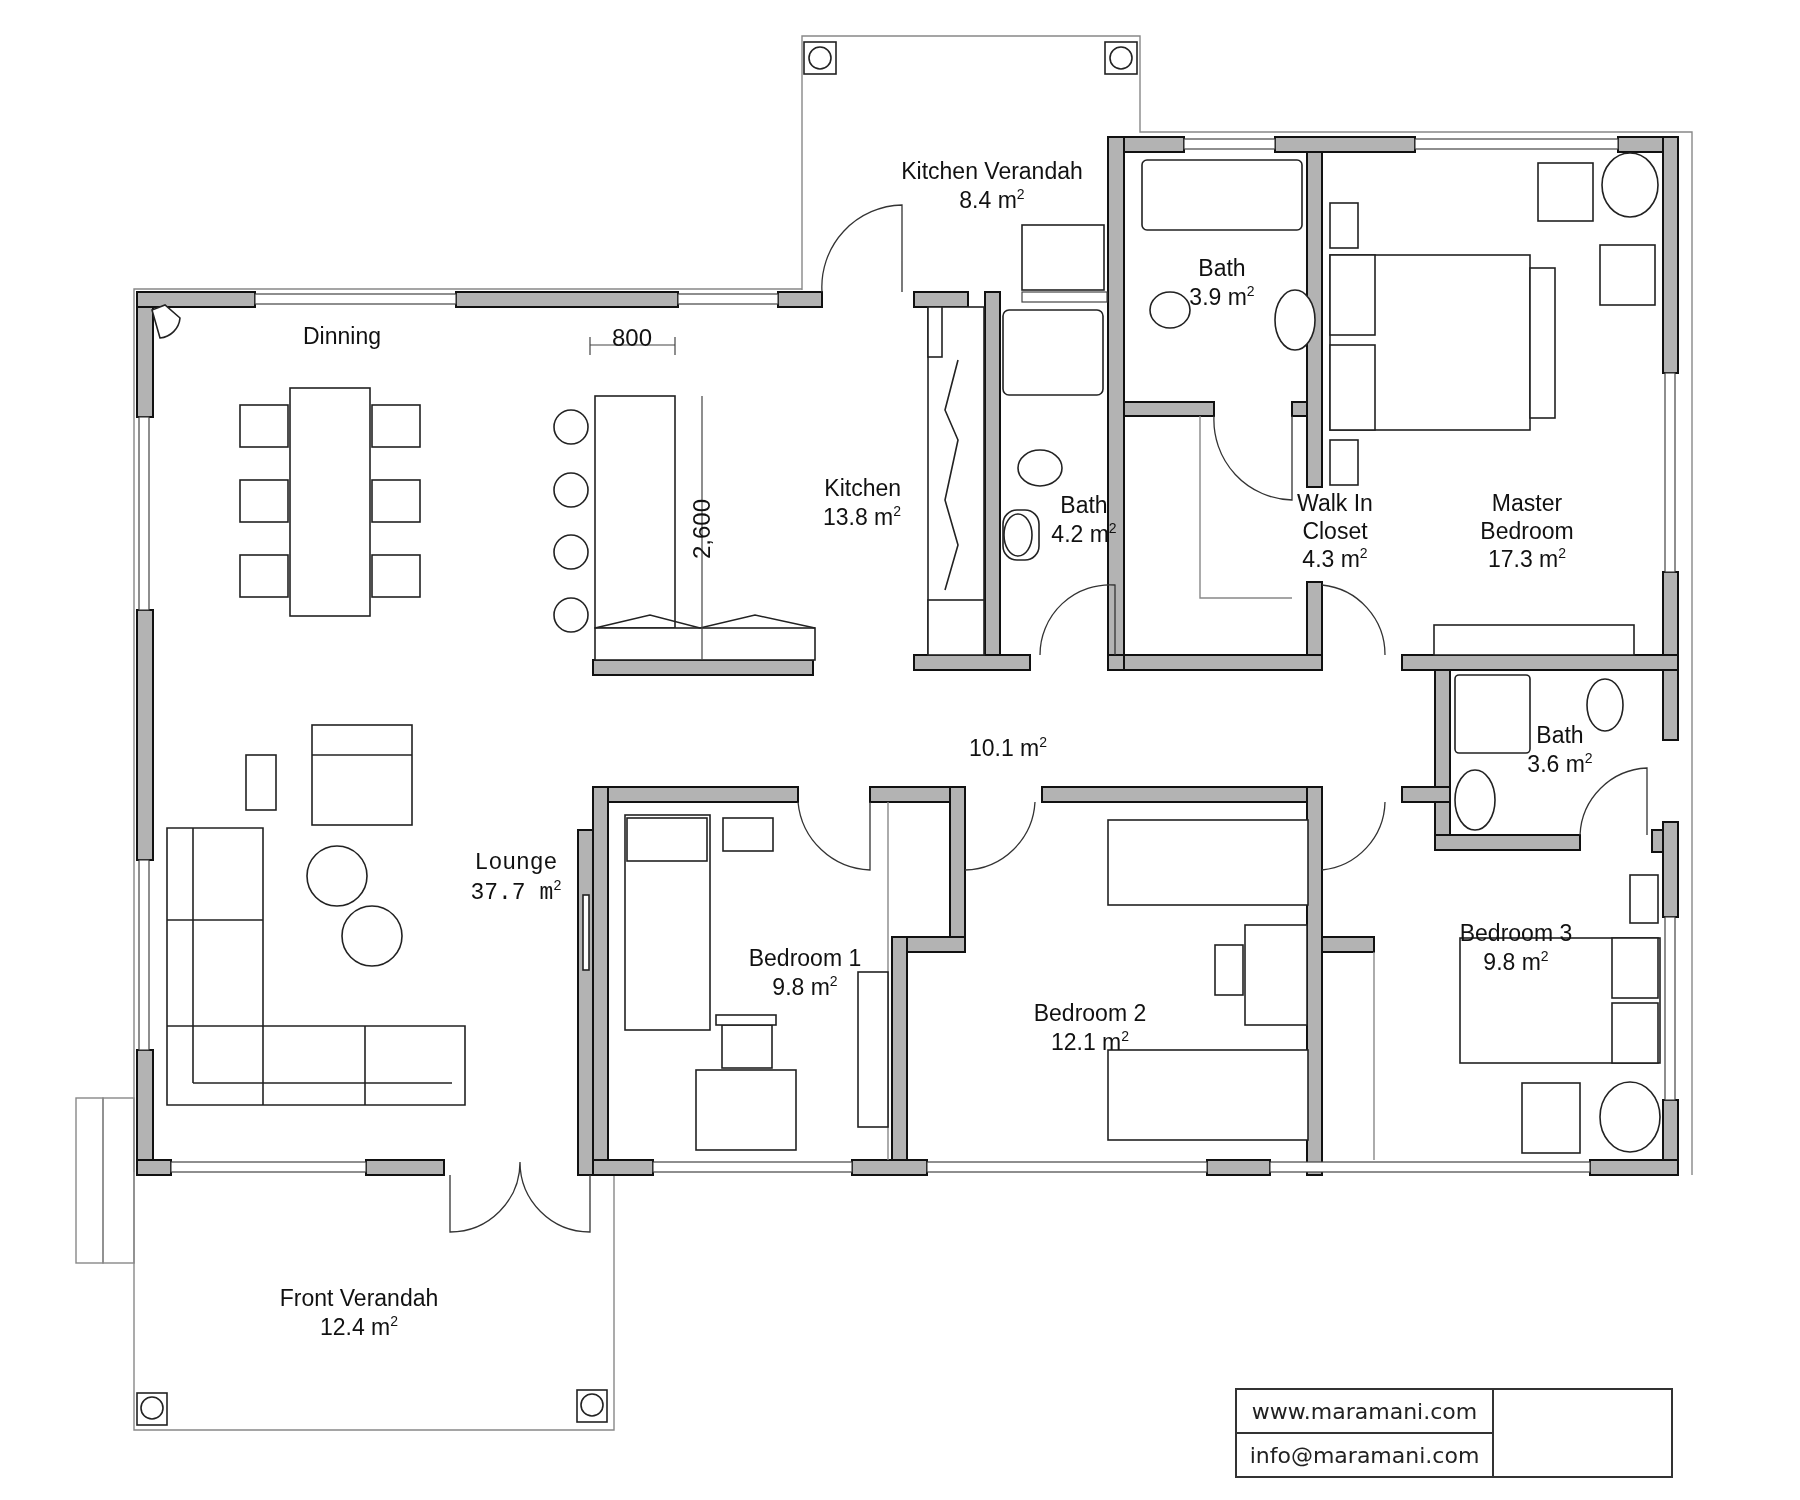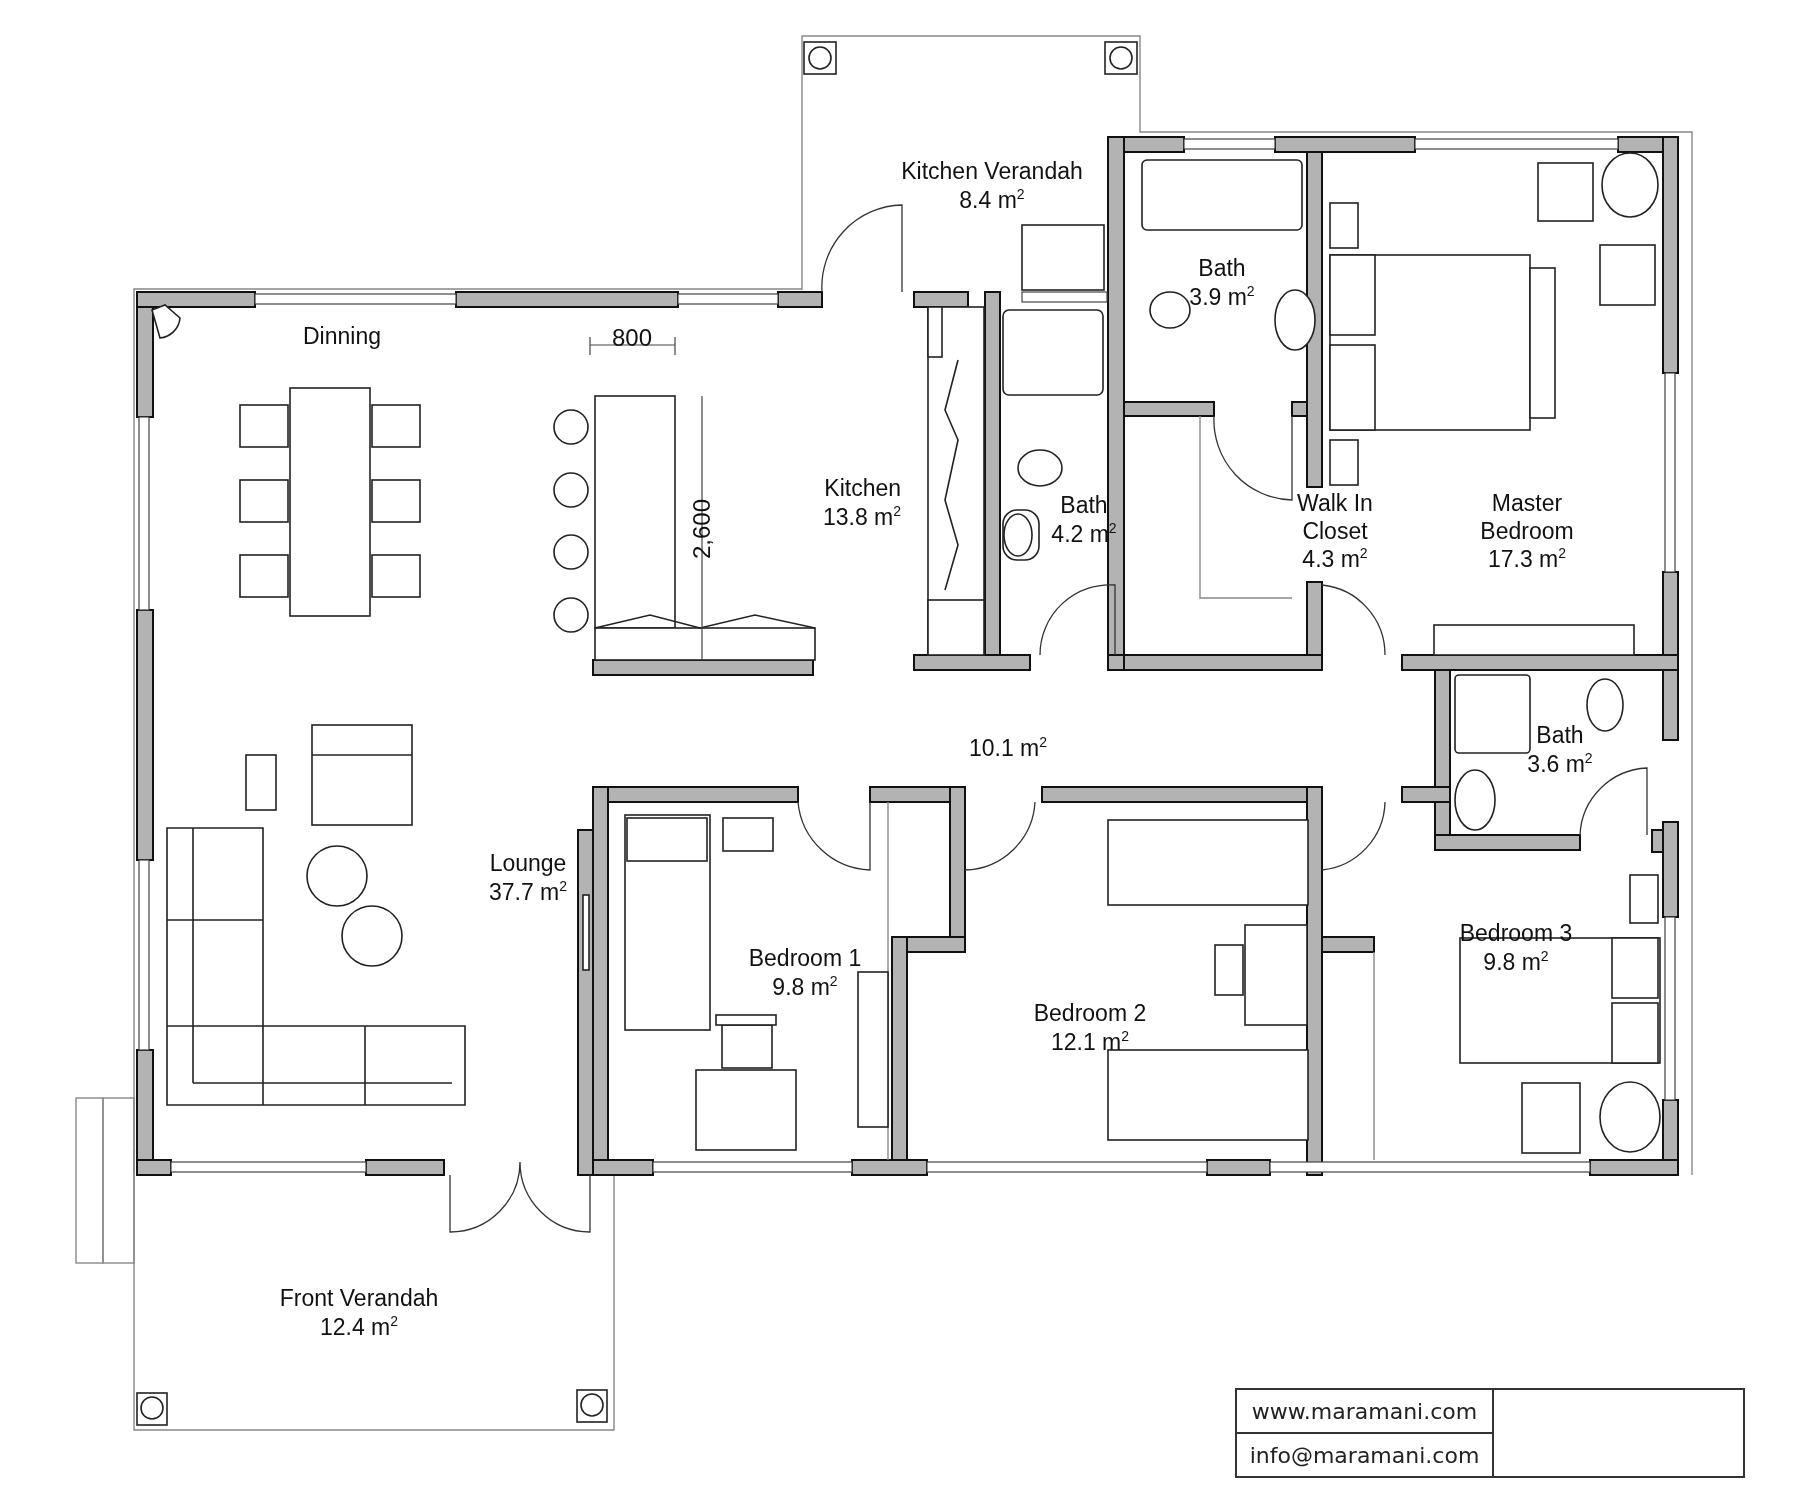--- a/index.html
+++ b/index.html
@@ -8,21 +8,21 @@
   .wall { fill: #b3b3b3; stroke: #111; stroke-width: 2; }
   .thin { fill: none; stroke: #888; stroke-width: 1.4; }
   .furn { fill: #fff; stroke: #222; stroke-width: 1.6; }
   .furn-n { fill: none; stroke: #222; stroke-width: 1.6; }
   .win { fill: #fff; stroke: #444; stroke-width: 1.2; }
   .door { fill: none; stroke: #333; stroke-width: 1.3; }
   .dim { fill: none; stroke: #444; stroke-width: 1.2; }
   .label { position: absolute; color: #111; font-size: 23px; line-height: 1.2; text-align: center; white-space: nowrap; font-family: "Liberation Sans", sans-serif; }
   .label sup { font-size: 14px; }
   .dimtext { position: absolute; color: #111; font-size: 24px; font-family: "Liberation Sans", sans-serif; white-space: nowrap; }
-  .stamp { position: absolute; left: 1235px; top: 1388px; width: 510px; height: 90px; border: 2px solid #333; box-sizing: border-box; display: flex; background: #fff; }
+  .stamp { position: absolute; left: 1235px; top: 1388px; width: 438px; height: 90px; border: 2px solid #333; box-sizing: border-box; display: flex; background: #fff; }
   .stamp-left { width: 255px; border-right: 2px solid #333; display: flex; flex-direction: column; }
   .stamp-left div { flex: 1; display: flex; align-items: center; justify-content: center; font-size: 22px; color: #222; font-family: "DejaVu Sans", sans-serif; }
   .stamp-left div:first-child { border-bottom: 2px solid #333; }
   .stamp-right { flex: 1; display: flex; align-items: center; justify-content: center; font-size: 40px; color: #222; font-family: "DejaVu Sans", sans-serif; }
 </style>
 </head>
 <body>
 
 <svg id="plan" width="1800" height="1500" viewBox="0 0 1800 1500">
 
@@ -274,21 +274,21 @@
       <div>Bedroom</div>
       <div>17.3 m<sup>2</sup></div>
     </div>
     <div class="label" style="left: 1008px; top: 722px; transform: translateX(-50%); margin-top: 12px;">
       <div>10.1 m<sup>2</sup></div>
     </div>
     <div class="label" style="left: 1560px; top: 722px; transform: translateX(-50%);">
       <div>Bath</div>
       <div>3.6 m<sup>2</sup></div>
     </div>
-    <div class="label" style="left: 528px; top: 850px; transform: translateX(-50%);">
+    <div class="label" style="left: 516px; top: 850px; transform: translateX(-50%); font-family: Liberation Mono, monospace;">
       <div>Lounge</div>
       <div>37.7 m<sup>2</sup></div>
     </div>
     <div class="label" style="left: 805px; top: 945px; transform: translateX(-50%);">
       <div>Bedroom 1</div>
       <div>9.8 m<sup>2</sup></div>
     </div>
     <div class="label" style="left: 1516px; top: 920px; transform: translateX(-50%);">
       <div>Bedroom 3</div>
       <div>9.8 m<sup>2</sup></div>

